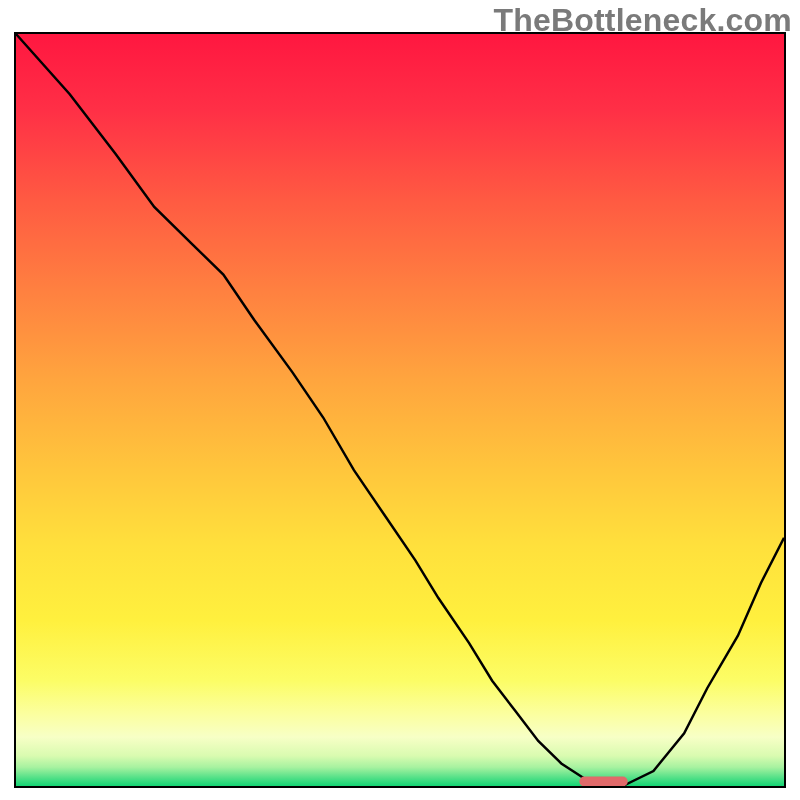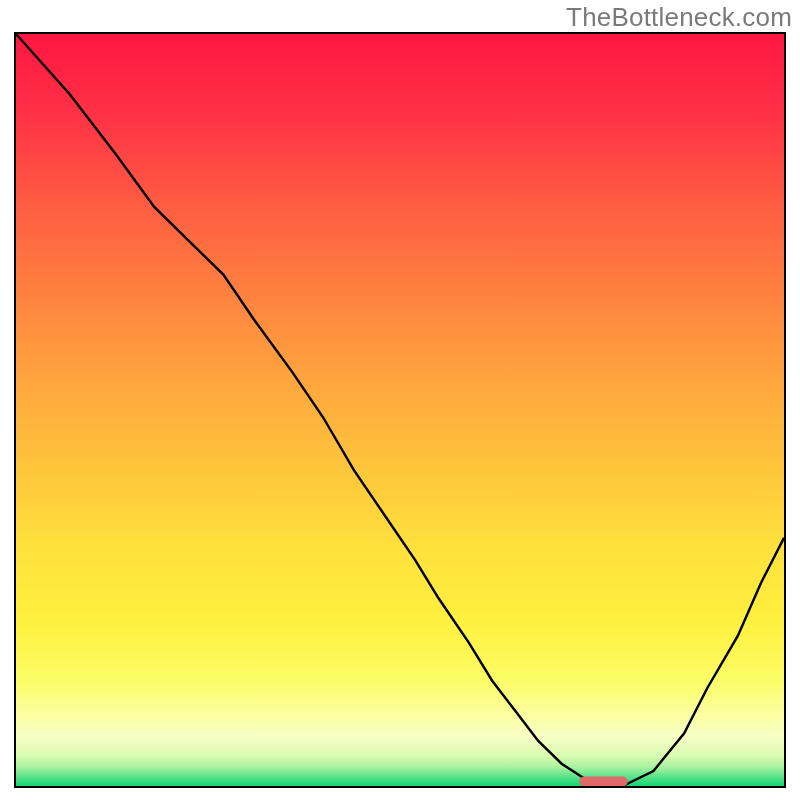--- a/index.html
+++ b/index.html
@@ -13,22 +13,22 @@
   }
   .stage {
     position: relative;
     width: 800px;
     height: 800px;
   }
   .watermark {
     position: absolute;
     top: 2px;
     right: 8px;
-    font-size: 26px;
-    font-weight: 400;
+    font-size: 32px;
+    font-weight: 700;
     color: #7a7a7a;
     letter-spacing: 0.2px;
     user-select: none;
     text-align: center;
   }
   
   .plot-frame {
     position: absolute;
     left: 14px;
     top: 32px;

